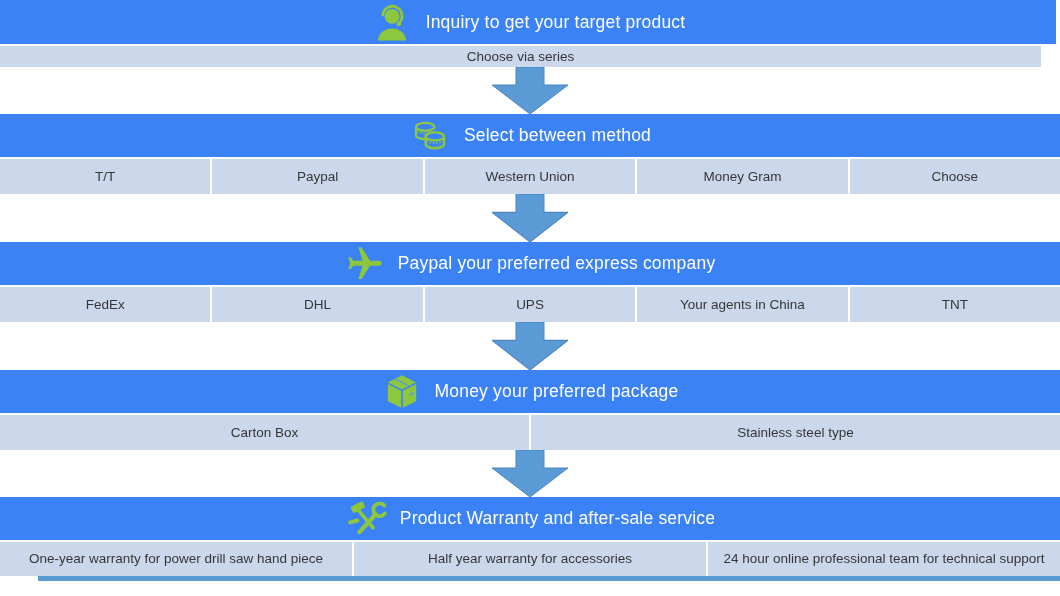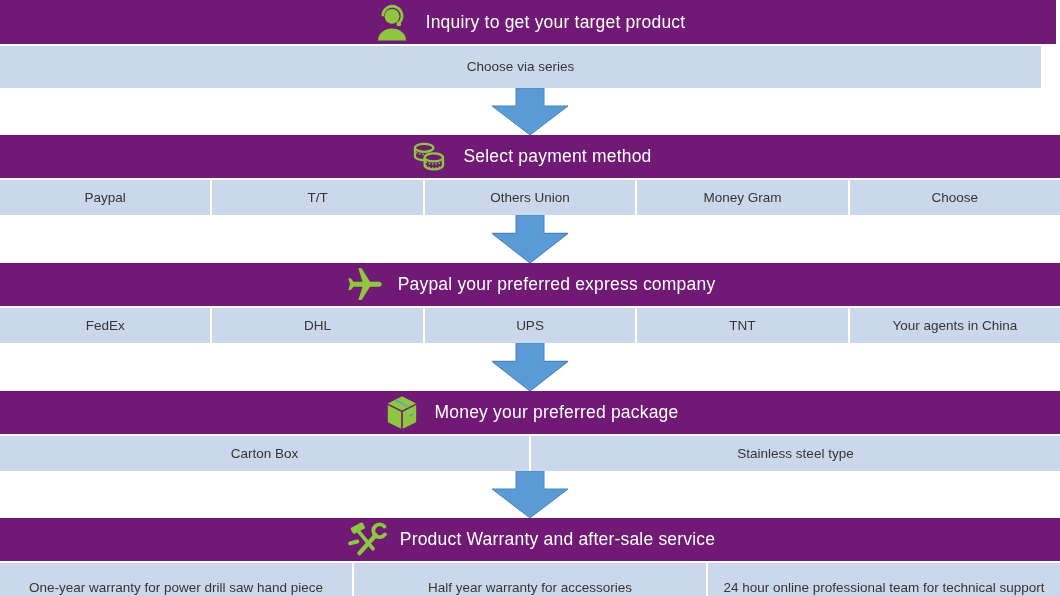--- a/index.html
+++ b/index.html
@@ -1,31 +1,31 @@
 <!DOCTYPE html>
 <html><head>
 <meta charset="utf-8">
 <style>
   html,body{margin:0;padding:0;background:#fff;}
   body{width:1060px;height:596px;font-family:"Liberation Sans",sans-serif;}
   .canvas{position:relative;width:1060px;height:596px;overflow:hidden;background:#fff;}
 
-  .step .hd{background:#701a75;display:flex;align-items:center;justify-content:center;gap:13px;}
+  .step .hd{background:#3b82f6;display:flex;align-items:center;justify-content:center;gap:13px;}
   .step .hd .icon{display:flex;align-items:center;justify-content:center;}
   .step .hd .title{color:#ffffff;font-size:17.5px;letter-spacing:.2px;white-space:nowrap;}
 
   .opts{display:flex;gap:2px;background:#ffffff;border-top:2px solid #ffffff;box-sizing:border-box;}
   .cell{flex:1;background:#cbd8eb;display:flex;align-items:center;justify-content:center;
         text-align:center;color:#363636;font-size:13.5px;line-height:1.18;padding:0 14px;}
 
   .s1 .hd{height:44px;margin-right:4px;}
-  .s1 .opts{height:44px;margin-right:19px;}
+  .s1 .opts{height:23px;margin-right:19px;}
   .s2 .hd,.s3 .hd,.s4 .hd,.s5 .hd{height:43px;}
   .s2 .opts,.s3 .opts,.s4 .opts{height:37px;}
-  .s5 .opts{height:52px;}
+  .s5 .opts{height:36px;}
 
   .arrow{display:flex;justify-content:center;align-items:flex-start;}
   .a1,.a4{height:47px;}
   .a2,.a3{height:48px;}
   .arrow svg{display:block;height:100%;}
 
   .bottom-strip{height:5px;background:#5b9bd5;margin-left:38px;}
 </style>
 </head>
 <body>
@@ -65,31 +65,31 @@
             <ellipse cx="18.5" cy="11.5" rx="10.5" ry="4.6"></ellipse>
             <path d="M8 11.5 v9.5 c0 2.6 4.7 4.6 10.5 4.6 c1.2 0 2.4 -0.1 3.5 -0.3"></path>
             <path d="M9.5 16.6 c2.3 1.7 5.5 2.5 9 2.5" stroke-width="1.8" stroke-dasharray="1.6 2.1"></path>
             <ellipse cx="29.5" cy="22.5" rx="10.5" ry="4.6"></ellipse>
             <path d="M19 22.5 v9 c0 2.6 4.7 4.6 10.5 4.6 s10.5 -2 10.5 -4.6 v-9"></path>
             <path d="M20.5 27.6 c2.3 1.7 5.5 2.5 9 2.5 s6.7 -0.8 9 -2.5" stroke-width="1.8" stroke-dasharray="1.6 2.1"></path>
             <path d="M20.5 32.1 c2.3 1.7 5.5 2.5 9 2.5 s6.7 -0.8 9 -2.5" stroke-width="1.8" stroke-dasharray="1.6 2.1"></path>
           </g>
         </svg>
       </span>
-      <span class="title">Select payment method</span>
+      <span class="title">Select between method</span>
     </div>
     <div class="opts">
+        <div class="cell">
+          <span>T/T</span>
+        </div>
         <div class="cell">
           <span>Paypal</span>
         </div>
         <div class="cell">
-          <span>T/T</span>
-        </div>
-        <div class="cell">
-          <span>Others Union</span>
+          <span>Western Union</span>
         </div>
         <div class="cell">
           <span>Money Gram</span>
         </div>
         <div class="cell">
           <span>Choose</span>
         </div>
       </div>
   </section>
 
@@ -112,24 +112,24 @@
         <div class="cell">
           <span>FedEx</span>
         </div>
         <div class="cell">
           <span>DHL</span>
         </div>
         <div class="cell">
           <span>UPS</span>
         </div>
         <div class="cell">
-          <span>TNT</span>
+          <span>Your agents in China</span>
         </div>
         <div class="cell">
-          <span>Your agents in China</span>
+          <span>TNT</span>
         </div>
       </div>
   </section>
 
   <div class="arrow a3">
     <svg viewBox="0 0 76 47" width="76" preserveAspectRatio="none">
       <polygon points="24,0 52,0 52,18 76,18 38,47 0,18 24,18" fill="#5b9bd5" stroke="#4a86bd" stroke-width="1"></polygon>
     </svg>
   </div>
 

